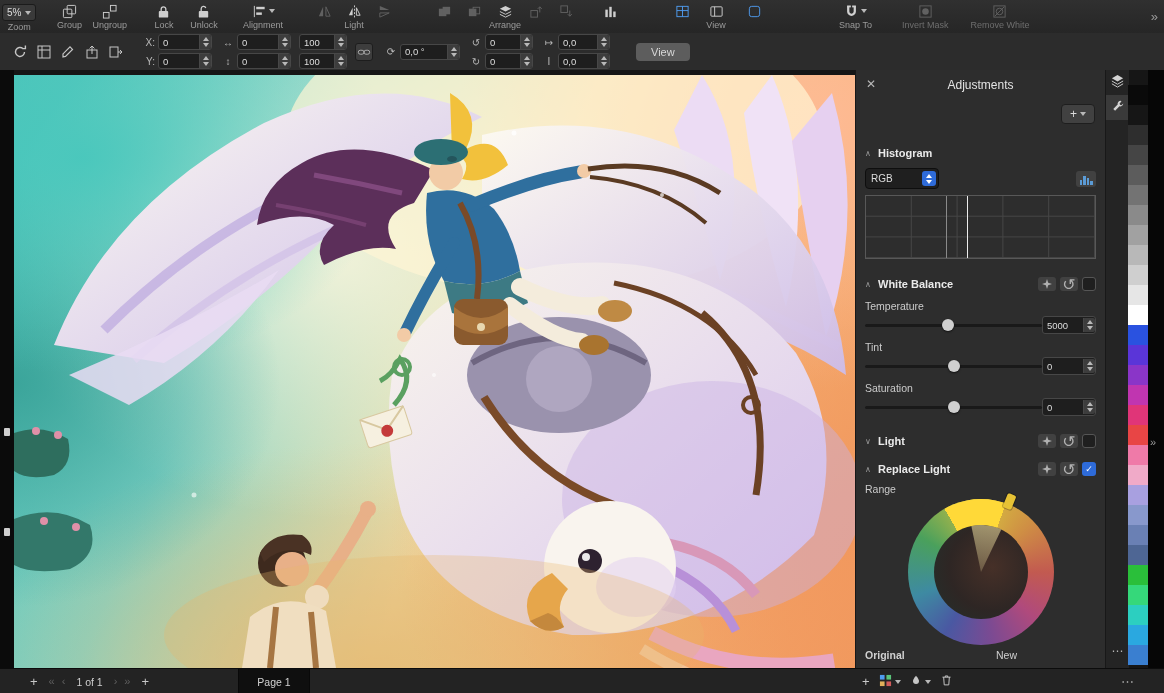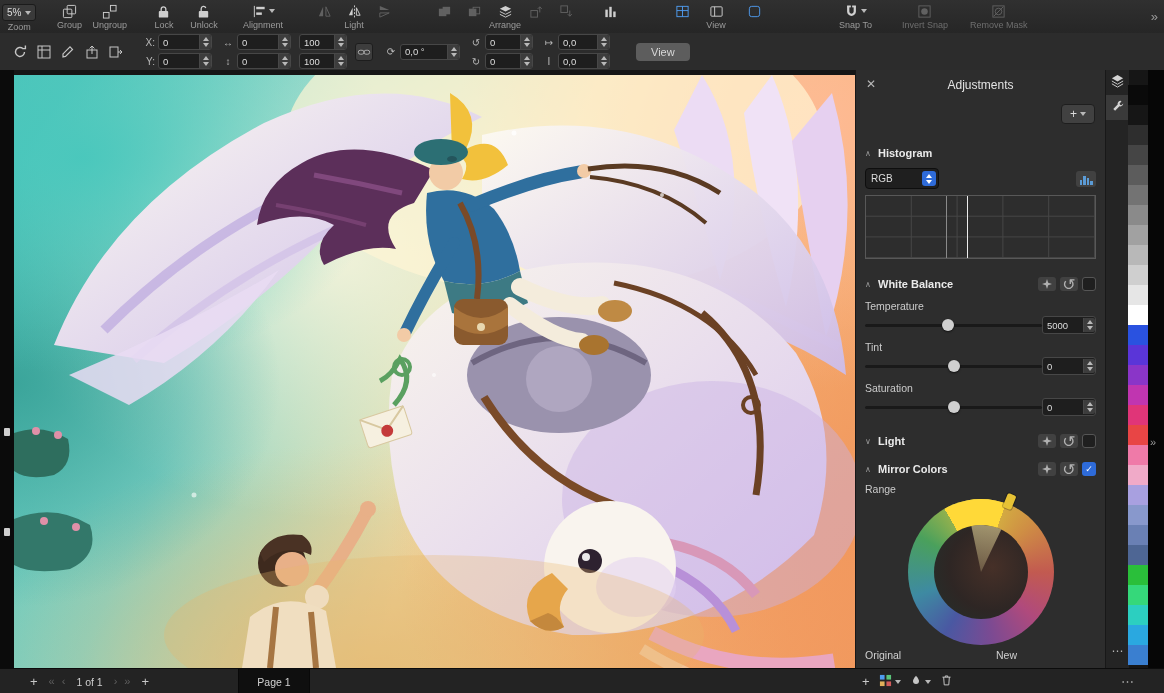--- a/index.html
+++ b/index.html
@@ -87,21 +87,21 @@
   .thumb{position:absolute;top:-5px;width:12px;height:12px;border-radius:50%;background:#cfcfcf;box-shadow:0 1px 2px rgba(0,0,0,.6);transform:translateX(-50%);}
   .vfield{width:52px;flex:none;height:16px;}
   .wheel-wrap{position:relative;height:150px;margin-top:4px;flex:none;}
   .wheel{position:absolute;left:50%;top:0;transform:translateX(-50%);width:146px;height:146px;}
   .ring{position:absolute;inset:0;border-radius:50%;background:conic-gradient(from 0deg,#d6c040,#cf8f44 45deg,#c25a50 90deg,#b04a7c 130deg,#7c4a92 170deg,#4a58a2 210deg,#3e8aa2 250deg,#4aa05c 300deg,#d6c040 360deg);}
   .ring-high{position:absolute;inset:0;border-radius:50%;background:conic-gradient(from -30deg,#ffd938 0 50deg,transparent 50deg 360deg);}
   .inner{position:absolute;left:50%;top:50%;transform:translate(-50%,-50%);width:94px;height:94px;border-radius:50%;background:radial-gradient(circle at 62% 45%,#463028,#2e2624 55%,#23302c);overflow:hidden;}
   .sel-wedge{position:absolute;left:0;top:0;width:94px;height:94px;clip-path:polygon(50% 50%,30% -12%,72% -12%);background:linear-gradient(rgba(255,238,170,.55),rgba(255,238,170,.12) 65%);transform:rotate(6deg);}
   .notch{position:absolute;left:97px;top:-5px;width:9px;height:15px;background:#e6c235;border-radius:2px;transform:rotate(22deg);box-shadow:0 0 0 1px rgba(0,0,0,.25);}
   .on-row{margin-top:auto;position:relative;display:flex;align-items:center;padding:0 9px 7px;flex:none;}
-  .on-orig{font-size:10.5px;color:#d0d0d0;}
+  .on-orig{font-size:10.5px;color:#d0d0d0;font-weight:bold;}
   .on-new{position:absolute;left:140px;bottom:7px;font-size:10.5px;color:#d0d0d0;}
 
   
   .side-tabs{position:absolute;left:1105px;top:0;width:23px;height:598px;background:#242424;border-left:1px solid #181818;}
   .stab{width:23px;height:25px;display:flex;align-items:center;justify-content:center;color:#d2d2d2;}
   .stab.sel{background:#3a3a3a;}
   .side-more{position:absolute;left:0;top:574px;width:23px;text-align:center;color:#b5b5b5;font-size:12px;}
   .swatch-col{position:absolute;left:1128px;top:15px;width:20px;background:#000;}
   .swatch{width:20px;height:20px;}
   .edge{position:absolute;left:1148px;top:0;width:16px;height:598px;background:#060606;}
@@ -302,31 +302,31 @@
       <span class="tb-label">Snap To</span>
     </div>
 
     <div class="tb-item dim" style="margin-left:30px;">
       <span class="tb-ic">
           <svg width="15" height="15" viewBox="0 0 16 16">
             <rect x="2" y="2" width="12" height="12" fill="none" stroke="currentColor"></rect>
             <circle cx="8" cy="8" r="3.5" fill="currentColor"></circle>
           </svg>
         </span>
-      <span class="tb-label">Invert Snap</span>
+      <span class="tb-label">Invert Mask</span>
     </div>
     <div class="tb-item dim" style="margin-left:22px;">
       <span class="tb-ic">
           <svg width="15" height="15" viewBox="0 0 16 16">
             <rect x="2" y="2" width="12" height="12" fill="none" stroke="currentColor"></rect>
             <circle cx="8" cy="8" r="3.5" fill="none" stroke="currentColor"></circle>
             <line x1="3" y1="13" x2="13" y2="3" stroke="currentColor"></line>
           </svg>
         </span>
-      <span class="tb-label">Remove Mask</span>
+      <span class="tb-label">Remove White</span>
     </div>
 
     <span class="tb-overflow">»</span>
   </div>
 
   <div class="tb2">
     <span class="tb2-ic" style="margin-left:8px;">
         <svg width="16" height="16" viewBox="0 0 16 16">
           <path d="M12.5 8a4.5 4.5 0 1 1-1.6-3.5" fill="none" stroke="currentColor" stroke-width="1.4"></path>
           <path d="M10.2 4.6h3.2V1.4" fill="none" stroke="currentColor" stroke-width="1.4"></path>
@@ -642,21 +642,21 @@
             <svg width="10" height="10" viewBox="0 0 10 10">
               <path d="M5 0l1.2 3.8L10 5 6.2 6.2 5 10 3.8 6.2 0 5l3.8-1.2z" fill="currentColor"></path>
             </svg>
           </span>
         <span class="mini-btn">↺</span>
         <span class="cbx off"></span>
       </div>
 
       <div class="sec mt10">
         <span class="chev">∧</span>
-        <span class="sec-title">Mirror Colors</span>
+        <span class="sec-title">Replace Light</span>
         <span class="spacer"></span>
         <span class="mini-btn">
             <svg width="10" height="10" viewBox="0 0 10 10">
               <path d="M5 0l1.2 3.8L10 5 6.2 6.2 5 10 3.8 6.2 0 5l3.8-1.2z" fill="currentColor"></path>
             </svg>
           </span>
         <span class="mini-btn">↺</span>
         <span class="cbx on">
             <span>✓</span>
           </span>

